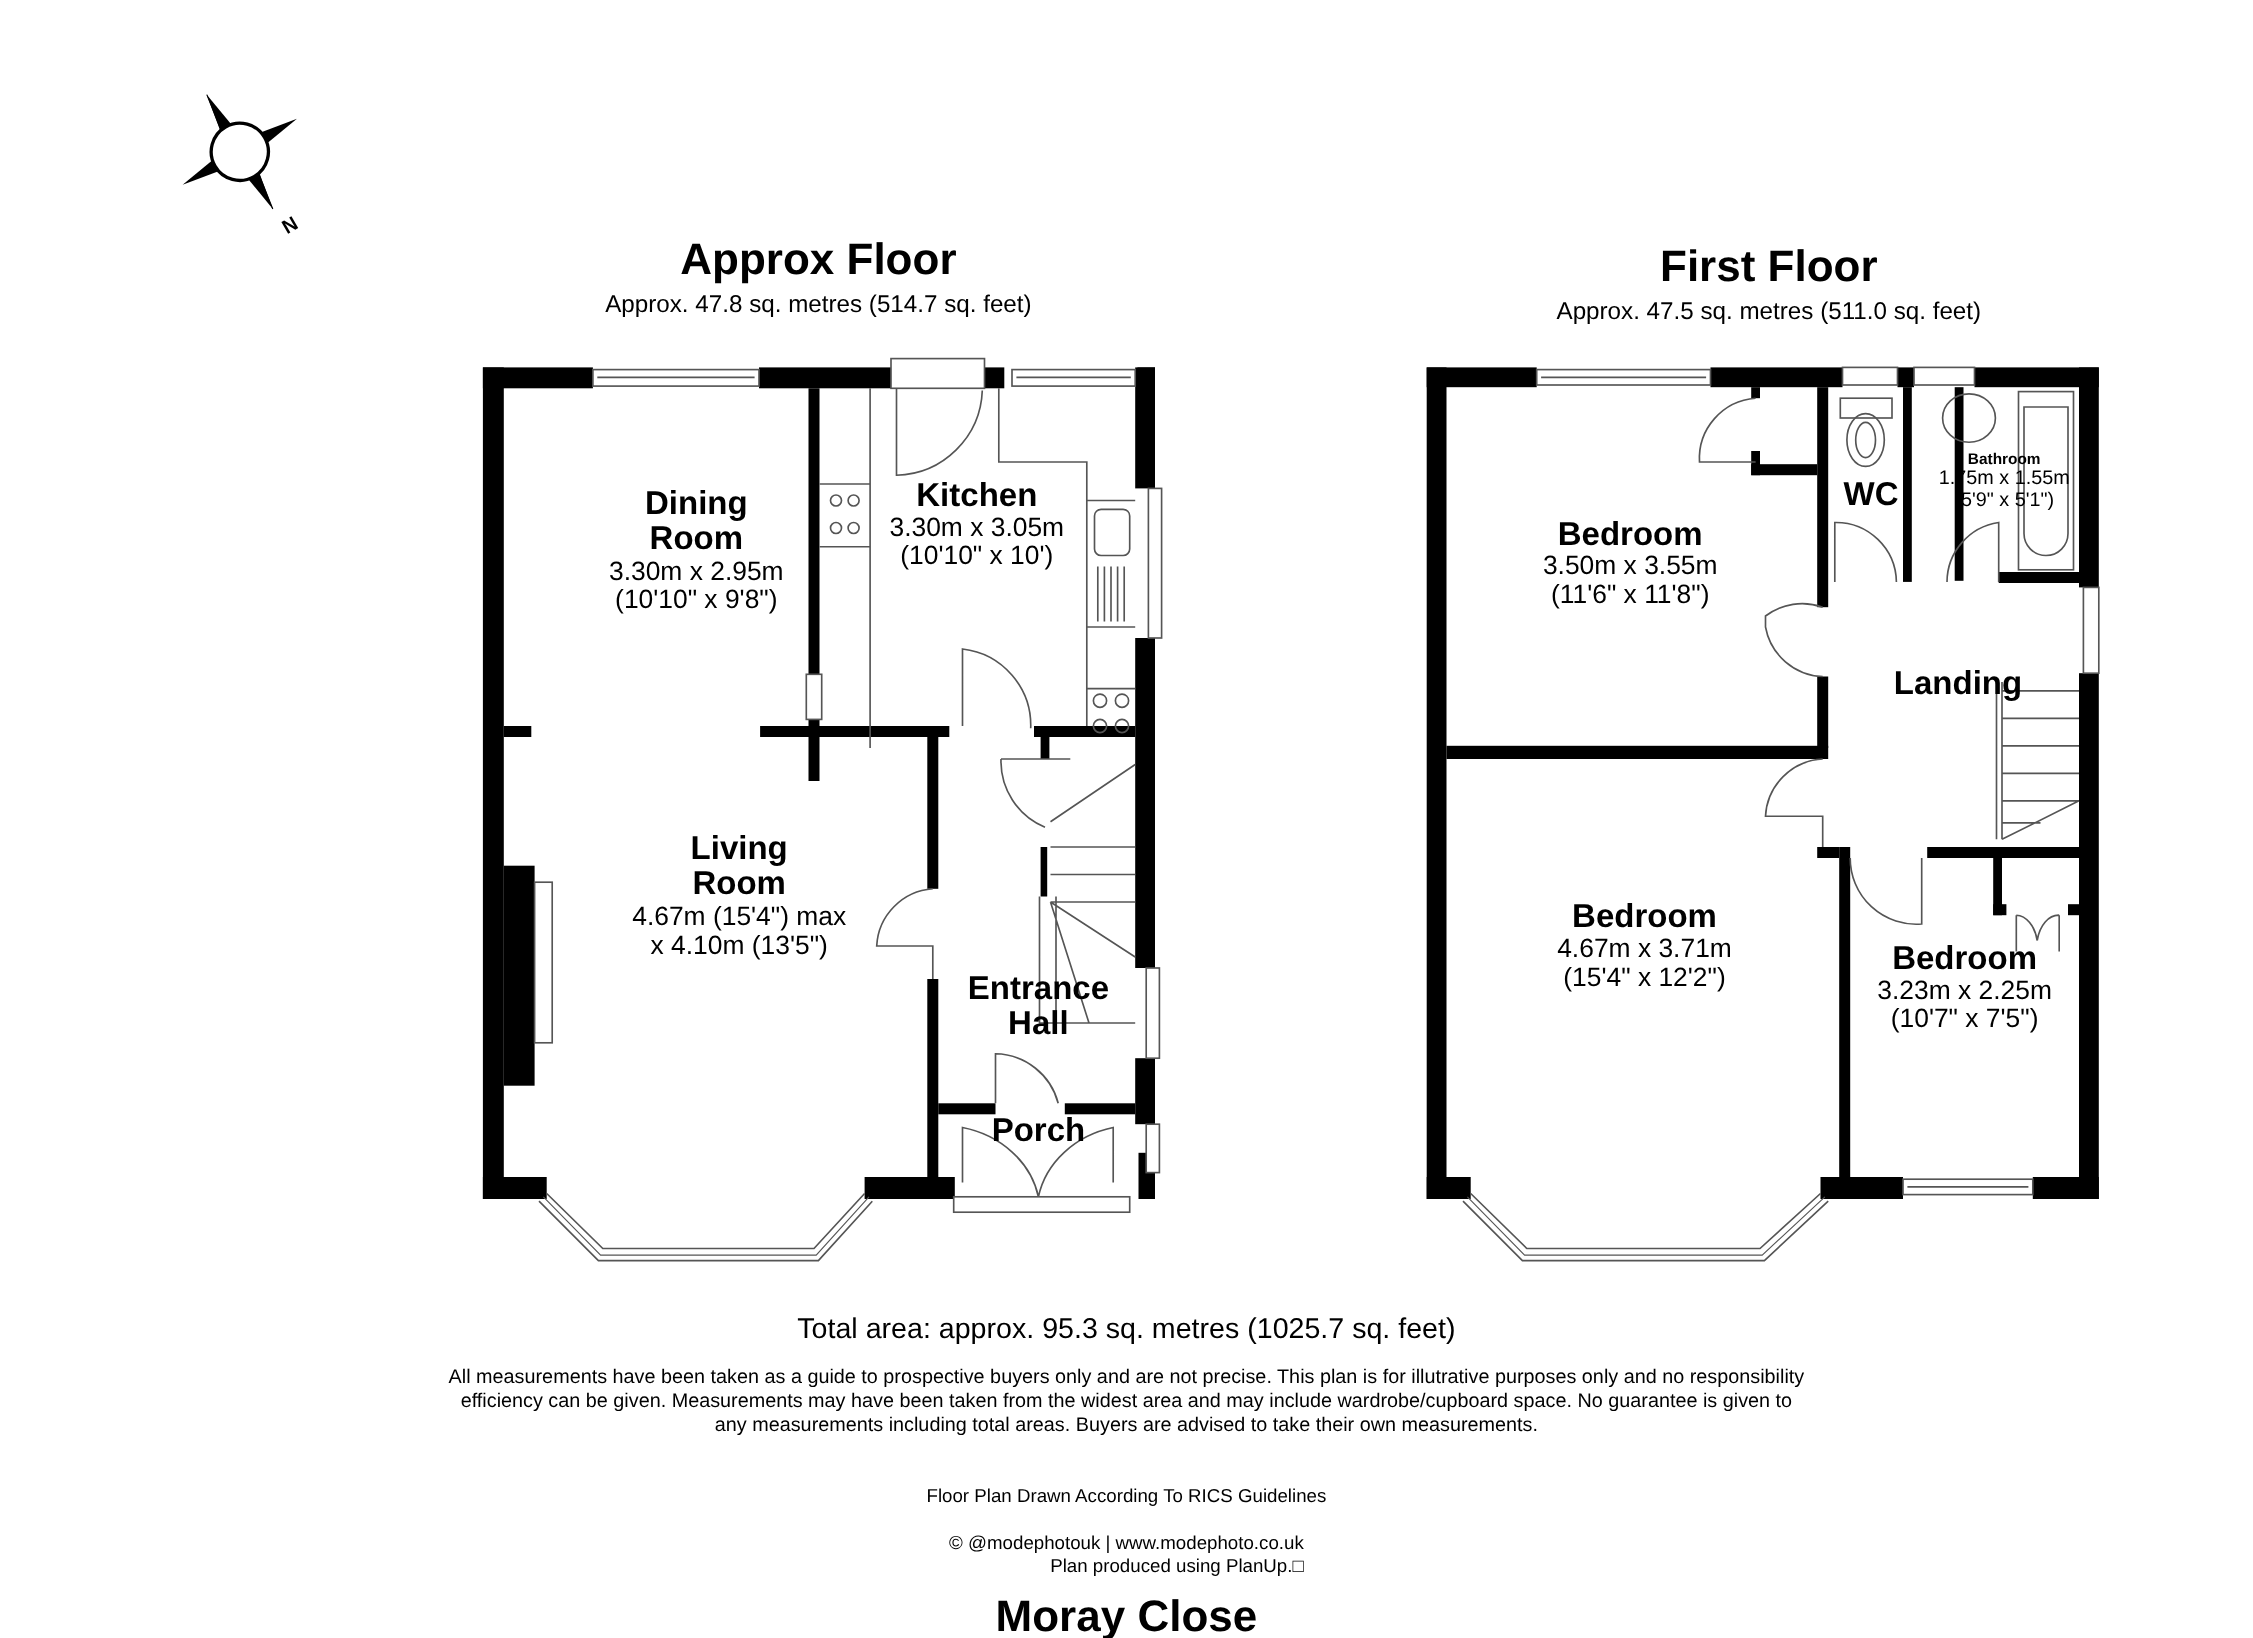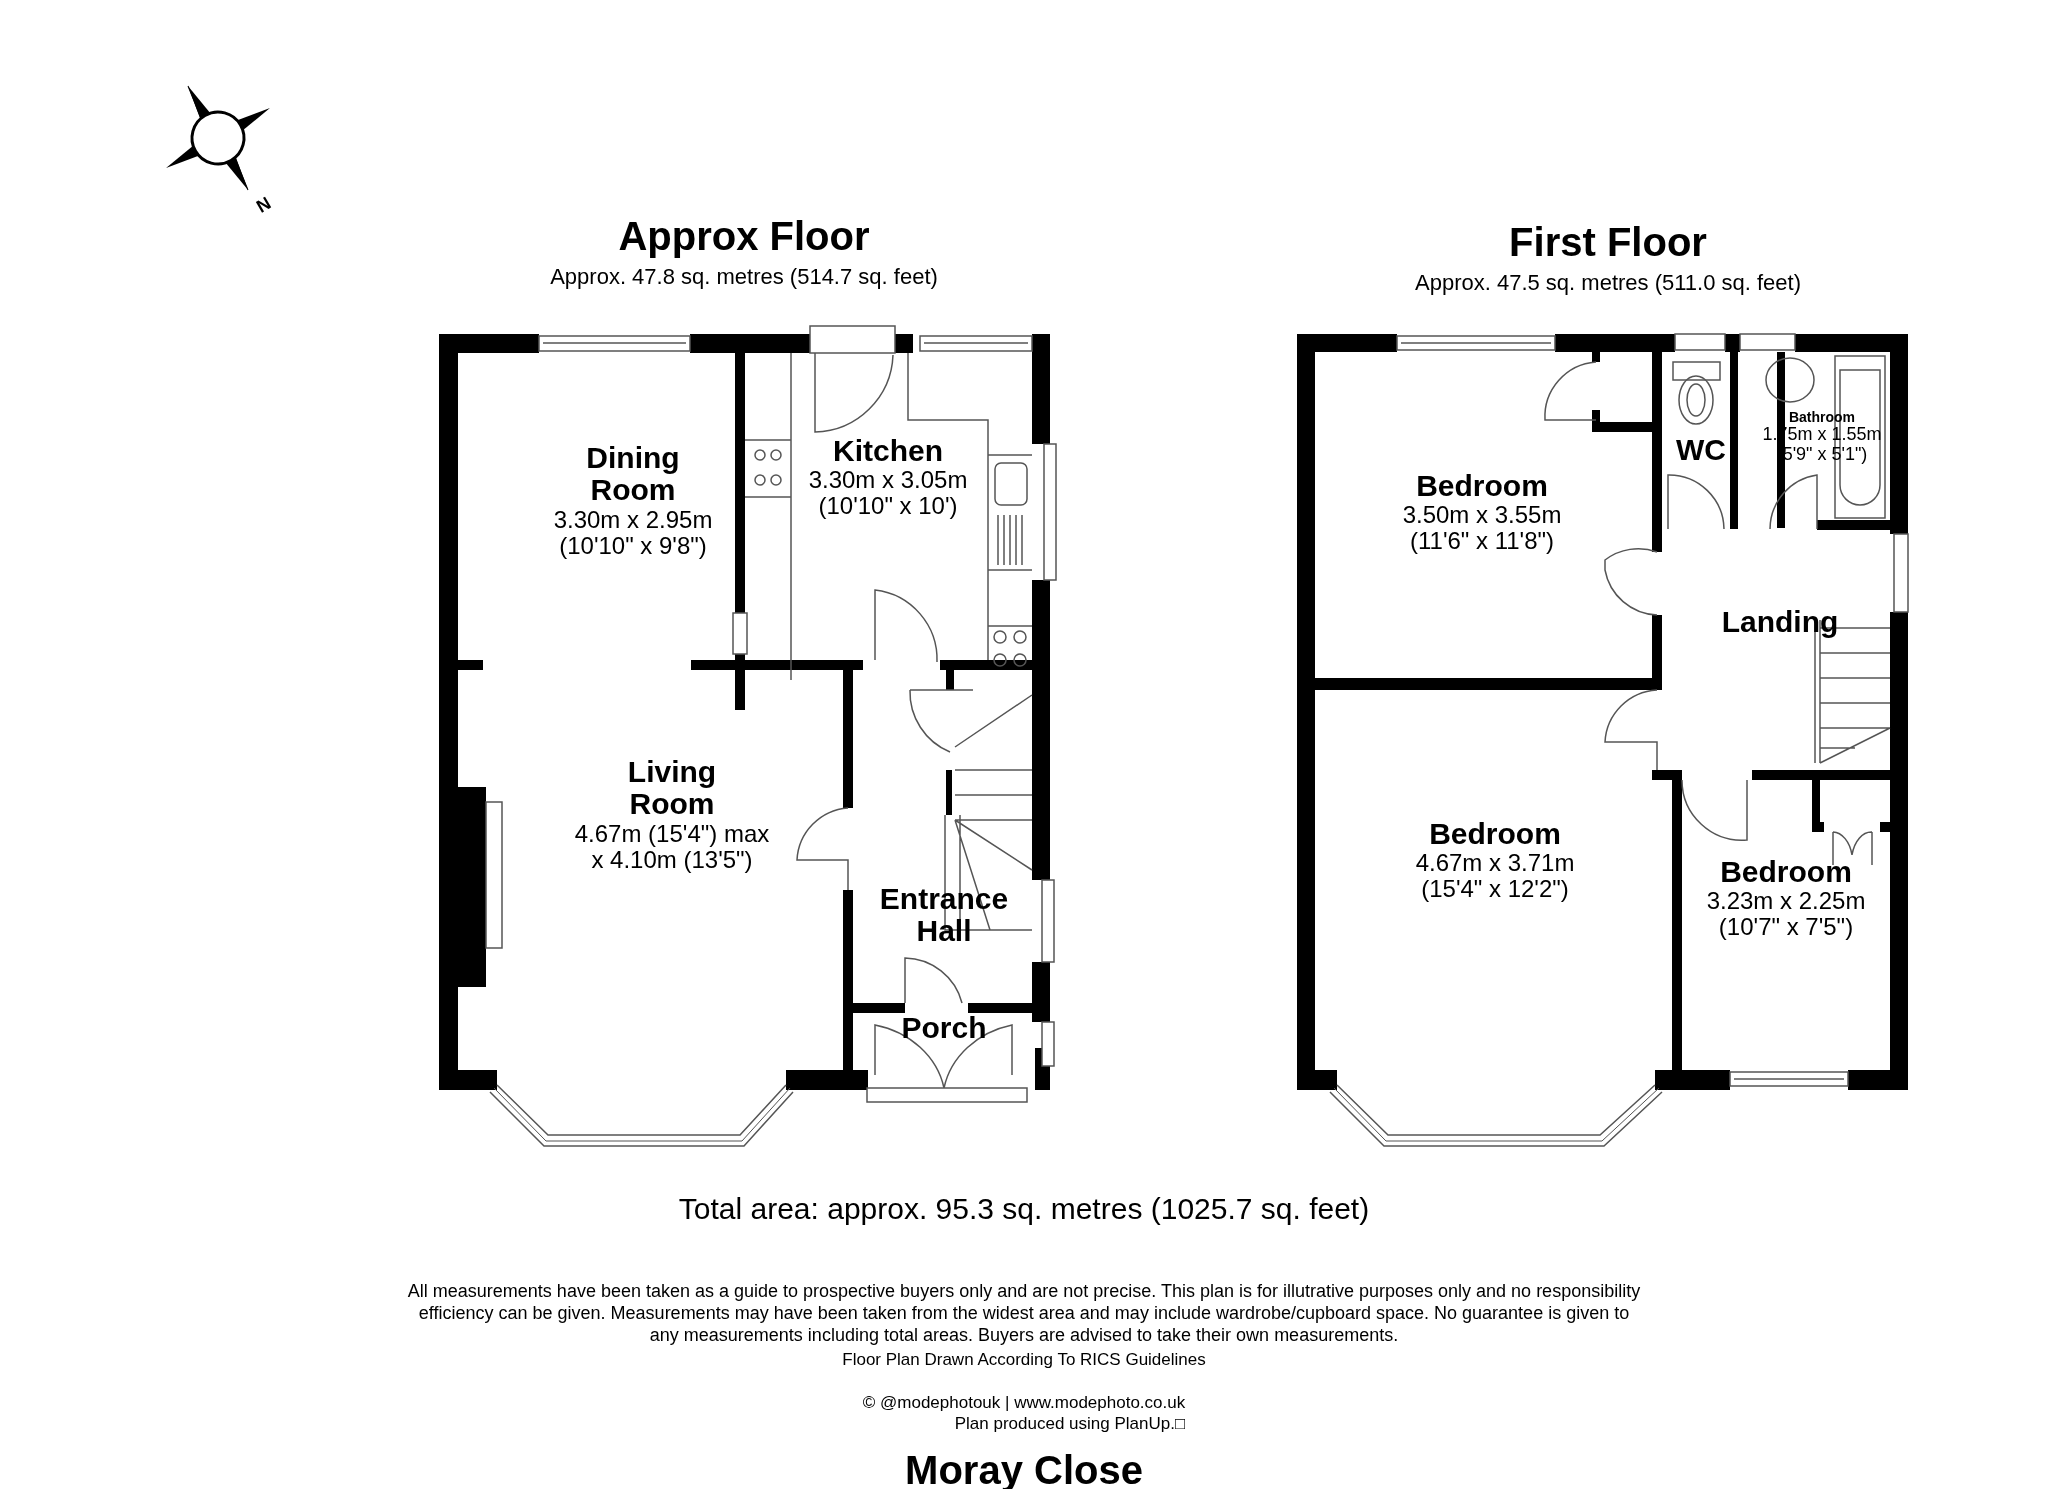--- a/index.html
+++ b/index.html
@@ -4,22 +4,22 @@
 <style>
   html, body { margin:0; padding:0; background:#ffffff; }
   body { width:2048px; height:1489px; position:relative; overflow:hidden; font-family:"Liberation Sans", sans-serif; color:#000; }
   .floor-title { position:absolute; font-weight:bold; font-size:40px; text-align:center; white-space:nowrap; transform:translateX(-50%); }
   .floor-area  { position:absolute; font-size:22px; text-align:center; white-space:nowrap; transform:translateX(-50%); }
   .room { position:absolute; text-align:center; transform:translateX(-50%); white-space:nowrap; line-height:1.08; }
   .room .name { font-weight:bold; font-size:30px; display:block; }
   .room .dim { font-size:24px; display:block; }
   .room.small .name { font-size:14px; }
   .room.small .dim { font-size:18px; }
-  .total { position:absolute; left:1024px; top:1192px; transform:translateX(-50%); font-size:30px; white-space:nowrap; }
-  .disclaimer { position:absolute; left:1024px; top:1280px; width:1400px; transform:translateX(-50%); font-size:18px; text-align:center; line-height:22px; }
+  .total { position:absolute; left:1024px; top:1192px; transform:translateX(-50%); font-size:26px; white-space:nowrap; }
+  .disclaimer { position:absolute; left:1024px; top:1240px; width:1400px; transform:translateX(-50%); font-size:18px; text-align:center; line-height:22px; }
   .disclaimer span { display:block; }
   .rics { position:absolute; left:1024px; top:1350px; transform:translateX(-50%); font-size:17px; white-space:nowrap; }
   .credit { position:absolute; left:1024px; top:1392px; transform:translateX(-50%); font-size:17px; text-align:right; line-height:21px; white-space:nowrap; }
   .credit span { display:block; }
   .address { position:absolute; left:1024px; top:1448px; transform:translateX(-50%); font-size:40px; font-weight:bold; white-space:nowrap; }
   svg.plan { position:absolute; left:0; top:0; }
 </style>
 </head>
 <body>
 

